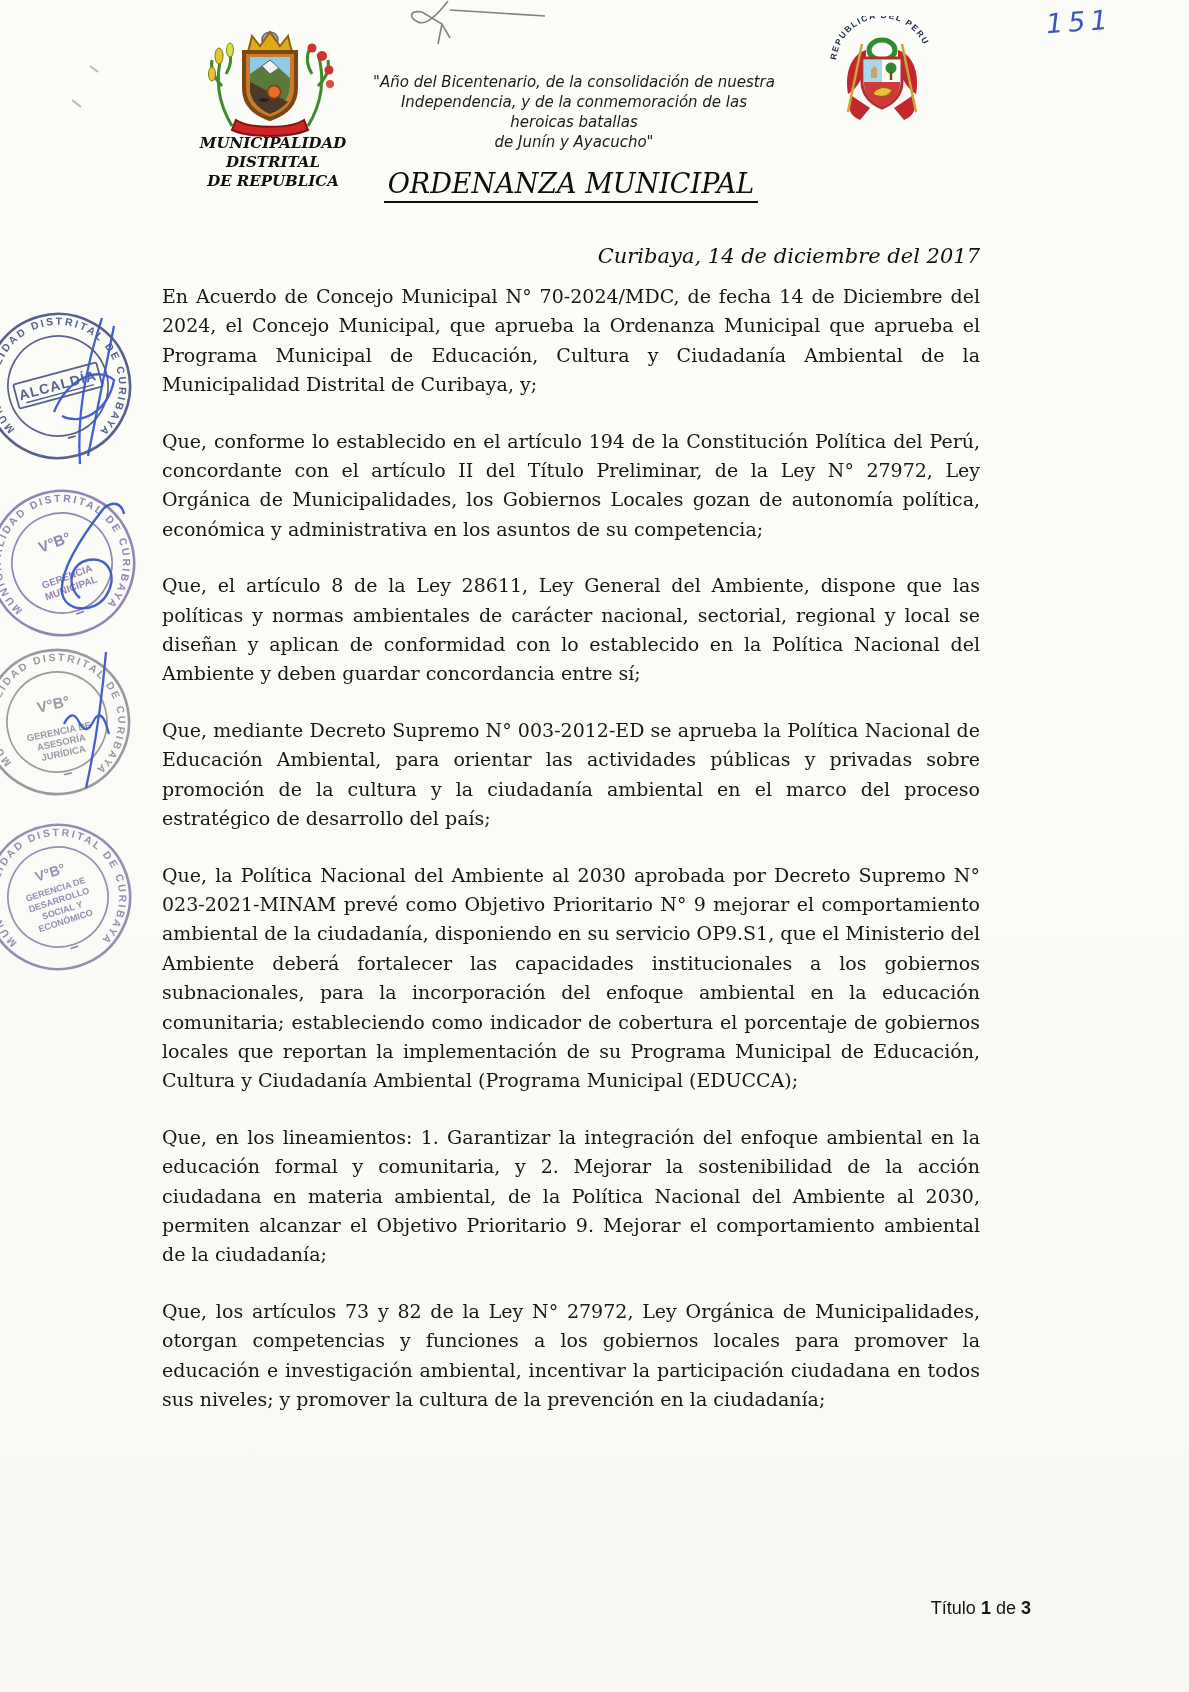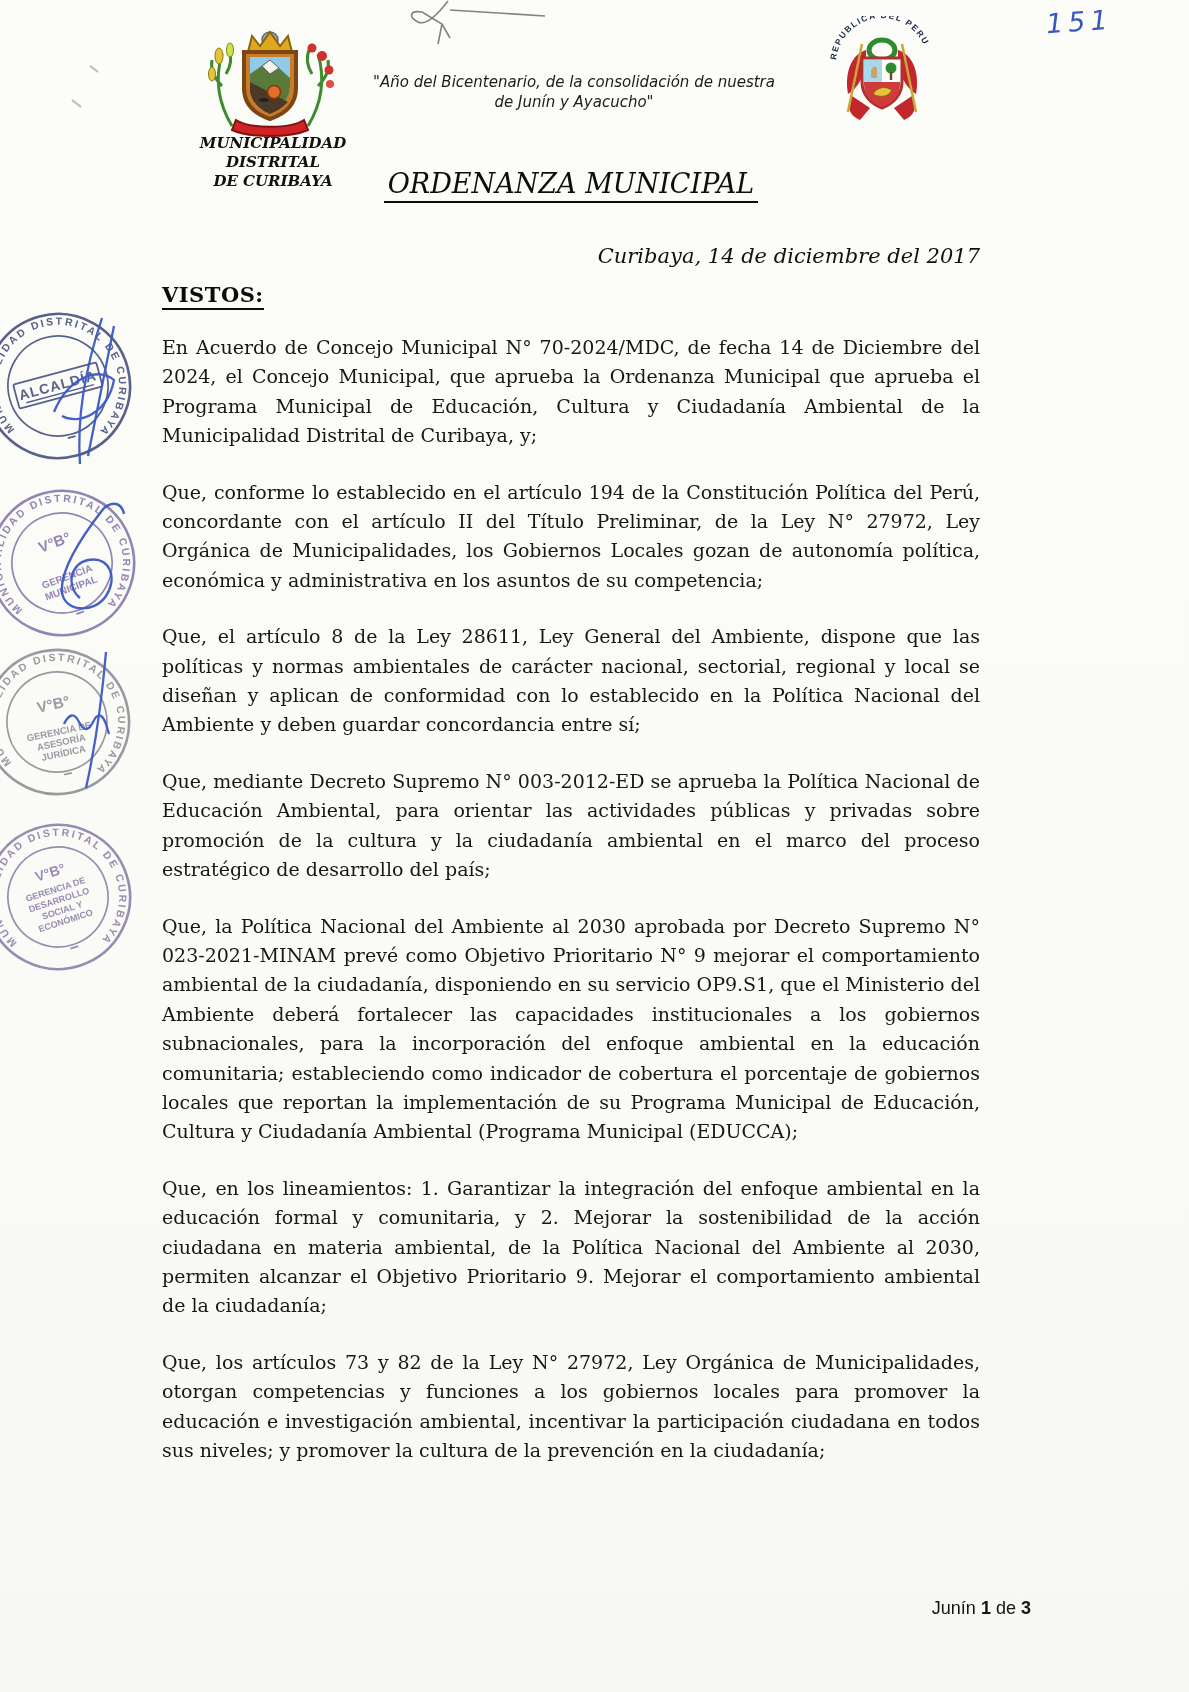--- a/index.html
+++ b/index.html
@@ -70,25 +70,26 @@
     <path d="M70,40 L78,34 L87,42 L78,48 Z" fill="#f2f2ee" stroke="#666" stroke-width="1"></path>
     <path d="M58,56 L96,76 C90,82 85,85 78,88 C68,84 60,76 58,66 Z" fill="#4c3a28"></path>
     <circle cx="82" cy="66" r="6.5" fill="#e2702a" stroke="#8a3a10" stroke-width="1.5"></circle>
     <path d="M66,74 q6,-4 12,0 q-6,4 -12,0" fill="#222"></path>
 
     <path d="M44,94 C58,103 98,103 112,94 L116,104 C98,112 58,112 40,104 Z" fill="#cf2424" stroke="#801212" stroke-width="2"></path>
   </svg>
 
   <div class="emblem-caption">
     <div>MUNICIPALIDAD DISTRITAL</div>
-    <div>DE CURIBAYA</div>
+    <div>DE REPUBLICA</div>
   </div>
 
   <div class="quote">
     <div>"Año del Bicentenario, de la consolidación de nuestra</div>
+    <div>Independencia, y de la conmemoración de las heroicas batallas</div>
     <div>de Junín y Ayacucho"</div>
   </div>
 
   <svg class="artifact" style="left:822px;top:16px;" width="120" height="122" viewBox="0 0 120 122">
     <defs>
         <path id="peruArc" d="M14,48 A46,46 0 0 1 106,48"></path>
       </defs>
     <text font-size="8.5" font-weight="bold" fill="#1c2a4a" letter-spacing="1.5">
       <textPath href="#peruArc" startOffset="4">REPUBLICA DEL PERU</textPath>
     </text>
@@ -112,23 +113,20 @@
     <path d="M52,76 q8,-8 18,-2 q-4,8 -14,6 q-6,-1 -4,-4" fill="#e8c23a" stroke="#8a6510" stroke-width="1"></path>
   </svg>
 
   <div class="title-block">
     <div class="row"><span class="u">ORDENANZA MUNICIPAL</span></div>
   </div>
 
   <div class="content">
     <div class="dateline">Curibaya, 14 de diciembre del 2017</div>
 
-    <div class="section-heading">
-      <span class="u">VISTOS:</span>
-    </div>
     <p class="body-par">En Acuerdo de Concejo Municipal N° 70-2024/MDC, de fecha 14 de Diciembre del 2024, el Concejo Municipal, que aprueba la Ordenanza Municipal que aprueba el Programa Municipal de Educación, Cultura y Ciudadanía Ambiental de la Municipalidad Distrital de Curibaya, y;</p>
 
     <p class="body-par">Que, conforme lo establecido en el artículo 194 de la Constitución Política del Perú, concordante con el artículo II del Título Preliminar, de la Ley N° 27972, Ley Orgánica de Municipalidades, los Gobiernos Locales gozan de autonomía política, económica y administrativa en los asuntos de su competencia;</p>
     <p class="body-par">Que, el artículo 8 de la Ley 28611, Ley General del Ambiente, dispone que las políticas y normas ambientales de carácter nacional, sectorial, regional y local se diseñan y aplican de conformidad con lo establecido en la Política Nacional del Ambiente y deben guardar concordancia entre sí;</p>
     <p class="body-par">Que, mediante Decreto Supremo N° 003-2012-ED se aprueba la Política Nacional de Educación Ambiental, para orientar las actividades públicas y privadas sobre promoción de la cultura y la ciudadanía ambiental en el marco del proceso estratégico de desarrollo del país;</p>
     <p class="body-par">Que, la Política Nacional del Ambiente al 2030 aprobada por Decreto Supremo N° 023-2021-MINAM prevé como Objetivo Prioritario N° 9 mejorar el comportamiento ambiental de la ciudadanía, disponiendo en su servicio OP9.S1, que el Ministerio del Ambiente deberá fortalecer las capacidades institucionales a los gobiernos subnacionales, para la incorporación del enfoque ambiental en la educación comunitaria; estableciendo como indicador de cobertura el porcentaje de gobiernos locales que reportan la implementación de su Programa Municipal de Educación, Cultura y Ciudadanía Ambiental (Programa Municipal (EDUCCA);</p>
     <p class="body-par">Que, en los lineamientos: 1. Garantizar la integración del enfoque ambiental en la educación formal y comunitaria, y 2. Mejorar la sostenibilidad de la acción ciudadana en materia ambiental, de la Política Nacional del Ambiente al 2030, permiten alcanzar el Objetivo Prioritario 9. Mejorar el comportamiento ambiental de la ciudadanía;</p>
     <p class="body-par">Que, los artículos 73 y 82 de la Ley N° 27972, Ley Orgánica de Municipalidades, otorgan competencias y funciones a los gobiernos locales para promover la educación e investigación ambiental, incentivar la participación ciudadana en todos sus niveles; y promover la cultura de la prevención en la ciudadanía;</p>
   </div>
 
@@ -206,19 +204,19 @@
       <rect x="81" y="137" width="8" height="1.8" fill="currentColor"></rect>
       <text x="85" y="64" text-anchor="middle" font-size="14" font-weight="bold" fill="currentColor">V°B°</text>
       <text x="85" y="80" text-anchor="middle" font-size="9" font-weight="bold" fill="currentColor">GERENCIA DE</text>
       <text x="85" y="91" text-anchor="middle" font-size="9" font-weight="bold" fill="currentColor">DESARROLLO</text>
       <text x="85" y="102" text-anchor="middle" font-size="9" font-weight="bold" fill="currentColor">SOCIAL Y</text>
       <text x="85" y="113" text-anchor="middle" font-size="9" font-weight="bold" fill="currentColor">ECONÓMICO</text>
     </g>
   </svg>
 
   <div class="footer">
-    <span>Junín</span>
+    <span>Título</span>
     <b>1</b>
     <span>de</span>
     <b>3</b>
   </div>
 
 </div>
 
 </body></html>

